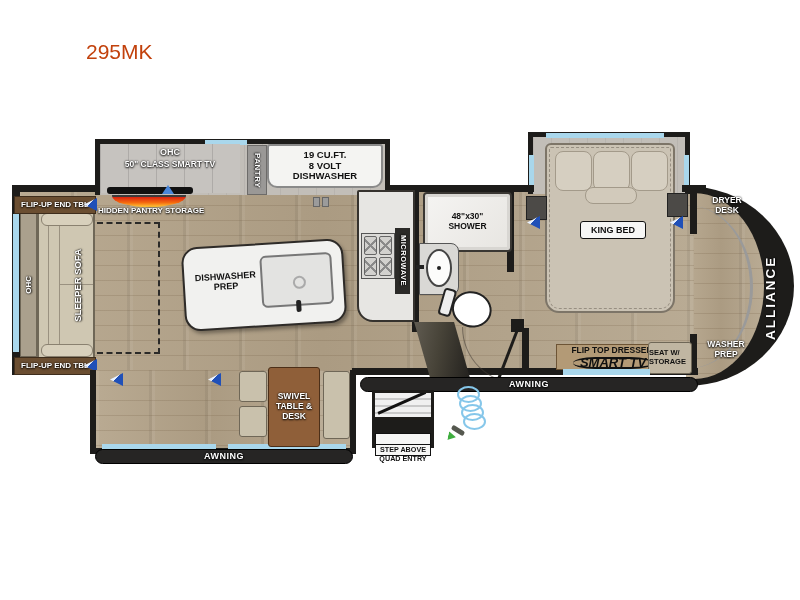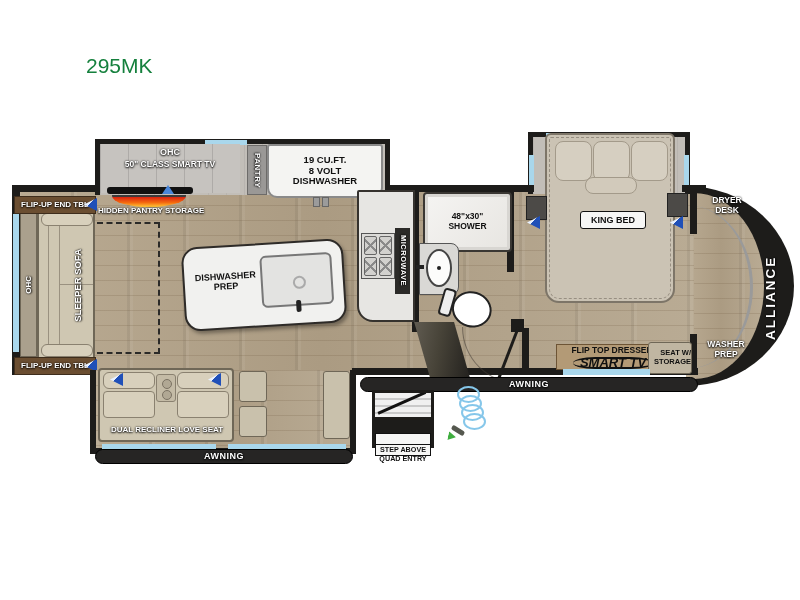--- a/index.html
+++ b/index.html
@@ -27,21 +27,21 @@
   .burner{border:1.5px solid #666;border-radius:2px;background:
           linear-gradient(45deg, transparent 44%, #8a8a8a 44% 56%, transparent 56%),
           linear-gradient(-45deg, transparent 44%, #8a8a8a 44% 56%, transparent 56%),#d2d1ce;}
   .whitebox{background:#f6f6f5;border:1.5px solid #111;box-sizing:border-box;}
 </style>
 </head>
 <body>
 
 <div id="canvas">
 
-  <div class="abs" style="left:86px;top:54px;font-size:21px;color:#15803d;">295MK</div>
+  <div class="abs" style="left:86px;top:40px;font-size:21px;color:#c2410c;">295MK</div>
 
   <div class="abs wall" style="left:686px;top:186px;width:108px;height:200px;border-radius:0 108px 108px 0 / 0 100px 100px 0;"></div>
   <div class="abs wood" style="left:686px;top:193px;width:78px;height:186px;border-radius:0 70px 70px 0 / 0 93px 93px 0;"></div>
   <div class="abs" style="left:690px;top:206px;width:60px;height:162px;border-right:3px solid #9a9a9a;border-radius:0 100% 100% 0 / 0 50% 50% 0;"></div>
   <div class="abs lbl ctr" style="left:704px;top:196px;width:46px;font-size:8.5px;">DRYER DESK</div>
   <div class="abs lbl ctr" style="left:700px;top:340px;width:52px;font-size:8.5px;">WASHER PREP</div>
   <div class="abs lbl ctr v-up" style="left:760px;top:228px;width:22px;height:140px;font-size:13.5px;letter-spacing:2px;">ALLIANCE</div>
 
   <div class="abs wood" style="left:18px;top:190px;width:676px;height:180px;"></div>
 
@@ -54,21 +54,21 @@
   <div class="abs lbl ctr" style="left:100px;top:147px;width:140px;font-size:9px;">OHC</div>
   <div class="abs lbl ctr" style="left:100px;top:160px;width:140px;font-size:8.5px;">50" CLASS SMART TV</div>
   <div class="abs" style="left:107px;top:187px;width:86px;height:7px;background:#111;border-radius:3px;"></div>
   <div class="abs" style="left:162px;top:185px;width:12px;height:9px;clip-path:polygon(50% 0,0 100%,100% 100%);background:#4a86d8;"></div>
   <div class="abs" style="left:112px;top:195px;width:74px;height:12px;border-top:2px solid #3a3a3a;box-sizing:border-box;
               background:linear-gradient(180deg,#d9210f,#f4690f 55%,#ffc937);border-radius:0 0 37px 37px / 0 0 11px 11px;"></div>
   <div class="abs lbl" style="left:98px;top:206px;font-size:8px;white-space:nowrap;">HIDDEN PANTRY STORAGE</div>
   <div class="abs ctr" style="left:247px;top:145px;width:20px;height:50px;background:#9a9896;border:1px solid #6d6b69;box-sizing:border-box;">
     <span class="lbl v-down" style="font-size:8px;letter-spacing:.5px;">PANTRY</span>
   </div>
-  <div class="abs ctr" style="left:267px;top:144px;width:116px;height:54px;background:#f4f4f2;border:2px solid #8a8a8a;
+  <div class="abs ctr" style="left:267px;top:144px;width:116px;height:44px;background:#f4f4f2;border:2px solid #8a8a8a;
               border-radius:3px 3px 10px 10px;box-sizing:border-box;flex-direction:column;">
     <span class="dlbl" style="font-size:9.5px;">19 CU.FT.</span>
     <span class="dlbl" style="font-size:9.5px;">8 VOLT</span>
     <span class="dlbl" style="font-size:9.5px;">DISHWASHER</span>
   </div>
   <div class="abs" style="left:313px;top:197px;width:5px;height:8px;background:#9b9b9b;border:1px solid #666;"></div>
   <div class="abs" style="left:322px;top:197px;width:5px;height:8px;background:#9b9b9b;border:1px solid #666;"></div>
 
   <div class="abs gfloor" style="left:528px;top:132px;width:162px;height:62px;border:5px solid #1d1c1a;border-bottom:none;box-sizing:border-box;"></div>
   <div class="abs win" style="left:546px;top:133px;width:118px;height:5px;"></div>
@@ -151,21 +151,21 @@
   </div>
 
   <div class="abs" style="left:413px;top:322px;width:57px;height:56px;clip-path:polygon(2% 0,72% 0,100% 100%,30% 100%);
               background:linear-gradient(100deg,#615c52 0%,#474338 45%,#23211e 100%);
               background-blend-mode:normal;"></div>
   <div class="abs" style="left:511px;top:319px;width:13px;height:13px;background:#1d1c1a;"></div>
   <div class="abs" style="left:517px;top:327px;width:3px;height:58px;background:#1d1c1a;transform:rotate(21deg);transform-origin:top center;"></div>
   <div class="abs" style="left:462px;top:327px;width:56px;height:56px;border-left:1.5px solid rgba(70,63,55,.55);
               border-bottom:1.5px solid rgba(70,63,55,.55);border-radius:0 0 0 100%;"></div>
 
-  <div class="abs" style="left:545px;top:133px;width:130px;height:170px;background:#cbc3b4;border:2px solid #7d7568;
+  <div class="abs" style="left:545px;top:143px;width:130px;height:170px;background:#cbc3b4;border:2px solid #7d7568;
               border-radius:6px 6px 14px 14px;box-sizing:border-box;outline:1.5px dashed rgba(90,80,70,.45);outline-offset:-5px;">
     <div class="abs" style="left:8px;top:6px;width:35px;height:38px;background:#d6cfc1;border:1px solid #a39a8a;border-radius:8px;"></div>
     <div class="abs" style="left:46px;top:6px;width:35px;height:38px;background:#d6cfc1;border:1px solid #a39a8a;border-radius:8px;"></div>
     <div class="abs" style="left:84px;top:6px;width:35px;height:38px;background:#d6cfc1;border:1px solid #a39a8a;border-radius:8px;"></div>
     <div class="abs" style="left:38px;top:42px;width:50px;height:15px;background:#d2cabb;border:1px solid #a39a8a;border-radius:8px;"></div>
     <div class="abs ctr whitebox" style="left:33px;top:76px;width:66px;height:18px;border-radius:3px;">
       <span class="dlbl" style="font-size:9px;">KING BED</span>
     </div>
   </div>
   <div class="abs" style="left:526px;top:196px;width:21px;height:24px;background:#4c4a47;border:1px solid #222;box-sizing:border-box;"></div>
@@ -174,44 +174,36 @@
   <div class="abs spk" style="left:670px;top:216px;"></div>
 
   <div class="abs" style="left:556px;top:344px;width:112px;height:26px;background:#b39a76;border:1px solid #6d5435;box-sizing:border-box;">
     <div class="dlbl ctr" style="font-size:8.5px;margin-top:1px;">FLIP TOP DRESSER</div>
     <div class="abs ctr" style="left:16px;top:12px;width:80px;height:12px;border-top:2.5px solid #111;border-bottom:2.5px solid #111;
                 border-radius:50% / 90%;box-sizing:border-box;">
       <span class="dlbl" style="font-size:13px;font-style:italic;">SMART TV</span>
     </div>
   </div>
   <div class="abs ctr" style="left:648px;top:342px;width:44px;height:32px;background:#c0b6a2;border:1px solid #6f6757;border-radius:3px;box-sizing:border-box;">
-    <span class="dlbl" style="font-size:7.5px;text-align:right;">SEAT W/ STORAGE</span>
+    <span class="dlbl" style="font-size:7.5px;text-align:left;">SEAT W/ STORAGE</span>
   </div>
   <div class="abs win" style="left:563px;top:369px;width:87px;height:6px;"></div>
 
   <div class="abs wood" style="left:90px;top:370px;width:266px;height:84px;border:6px solid #1d1c1a;border-top:none;box-sizing:border-box;"></div>
   <div class="abs win" style="left:102px;top:444px;width:114px;height:5px;"></div>
   <div class="abs win" style="left:228px;top:444px;width:118px;height:5px;"></div>
 
-  <div class="abs tan" style="left:98px;top:368px;width:136px;height:74px;">
-    <div class="abs tan-in" style="left:3px;top:2px;width:52px;height:17px;"></div>
-    <div class="abs tan-in" style="left:77px;top:2px;width:52px;height:17px;"></div>
-    <div class="abs" style="left:56px;top:4px;width:20px;height:28px;background:#c4bba6;border:1px solid #8a8170;border-radius:3px;box-sizing:border-box;">
-      <div class="abs" style="left:5px;top:4px;width:8px;height:8px;border:1px solid #7b7263;border-radius:50%;background:#b1a894;"></div>
-      <div class="abs" style="left:5px;top:15px;width:8px;height:8px;border:1px solid #7b7263;border-radius:50%;background:#b1a894;"></div>
-    </div>
-    <div class="abs tan-in" style="left:3px;top:21px;width:52px;height:27px;border-radius:4px;"></div>
-    <div class="abs tan-in" style="left:77px;top:21px;width:52px;height:27px;border-radius:4px;"></div>
-    <div class="abs lbl ctr" style="left:0;bottom:6px;width:134px;font-size:8px;white-space:nowrap;">DUAL RECLINER LOVE SEAT</div>
-  </div>
   <div class="abs spk" style="left:110px;top:373px;"></div>
   <div class="abs spk" style="left:208px;top:373px;"></div>
 
   <div class="abs" style="left:239px;top:371px;width:28px;height:31px;background:#c9c1ac;border:1.5px solid #6f6757;border-radius:3px;box-sizing:border-box;"></div>
   <div class="abs" style="left:239px;top:406px;width:28px;height:31px;background:#c9c1ac;border:1.5px solid #6f6757;border-radius:3px;box-sizing:border-box;"></div>
+  <div class="abs ctr" style="left:268px;top:367px;width:52px;height:80px;background:#8f5f39;border:1.5px solid #4c2f18;border-radius:3px;box-sizing:border-box;">
+    <span class="lbl" style="font-size:8.5px;text-align:center;width:44px;">SWIVEL TABLE &amp; DESK</span>
+  </div>
   <div class="abs" style="left:323px;top:371px;width:27px;height:68px;background:#c9c1ac;border:1.5px solid #6f6757;border-radius:3px;box-sizing:border-box;"></div>
 
   <div class="abs ctr" style="left:95px;top:449px;width:258px;height:15px;background:#262524;border:1px solid #000;border-radius:8px;box-sizing:border-box;">
     <span class="lbl" style="font-size:9px;letter-spacing:.5px;">AWNING</span>
   </div>
   <div class="abs ctr" style="left:360px;top:377px;width:338px;height:15px;background:#262524;border:1px solid #000;border-radius:8px;box-sizing:border-box;">
     <span class="lbl" style="font-size:9px;letter-spacing:.5px;">AWNING</span>
   </div>
 
   <div class="abs" style="left:372px;top:390px;width:62px;height:58px;background:#1d1c1a;padding:3px;box-sizing:border-box;">

